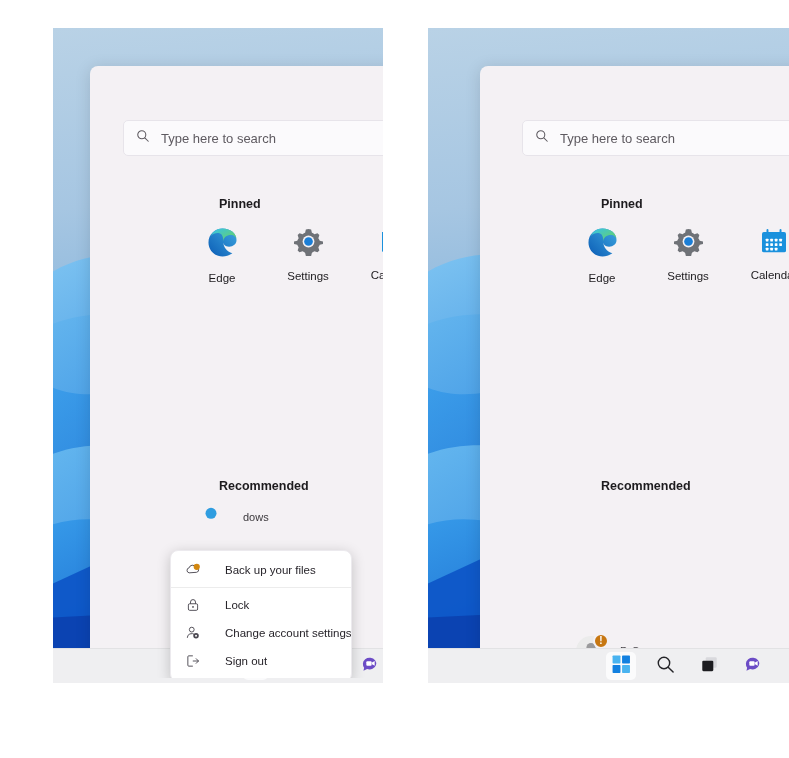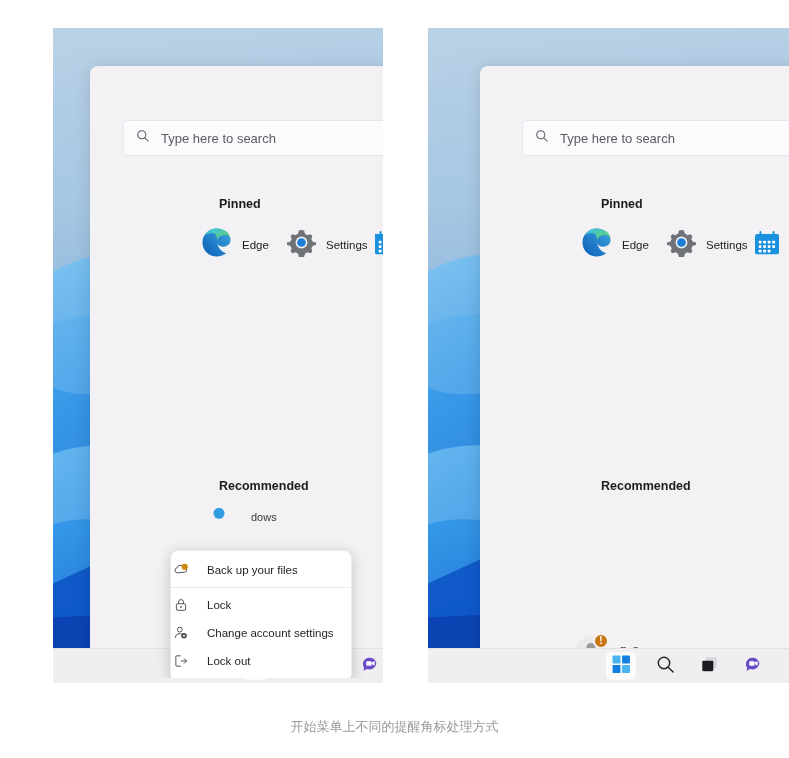--- a/index.html
+++ b/index.html
@@ -111,38 +111,38 @@
     position: absolute;
     top: 160px;
     display: flex;
     gap: 42px;
   }
   #startmenu-left  .app-grid { left: 110px; }
   #startmenu-right .app-grid { left: 100px; }
   .app-tile {
     width: 44px;
     display: flex;
-    flex-direction: row;
+    flex-direction: column;
     align-items: center;
     gap: 9px;
   }
   .app-label {
     font-size: 11.5px;
     color: #1d1b1e;
     white-space: nowrap;
   }
 
   
   .rec-item {
     position: absolute;
     display: flex;
     align-items: center;
     gap: 10px;
   }
-  #startmenu-left  .rec-item { left: 118px; top: 440px; gap: 21px; }
+  #startmenu-left  .rec-item { left: 110px; top: 440px; gap: 21px; }
   .rec-text {
     font-size: 11px;
     color: #3b383c;
     white-space: nowrap;
   }
 
   
   .account-row {
     position: absolute;
     bottom: 12px;
@@ -196,23 +196,23 @@
     box-shadow: 0 3px 14px rgba(0,0,0,0.20);
     border: 1px solid #eceaee;
     overflow: hidden;
     z-index: 20;
   }
   #flyout-left  { left: 80px;  top: 484px; width: 182px; }
 
   .menu-item {
     display: flex;
     align-items: center;
-    gap: 18px;
+    gap: 24px;
     height: 28px;
-    padding-left: 2px;
+    padding-left: 14px;
     cursor: default;
   }
   .menu-item-label {
     font-size: 11.5px;
     color: #27242a;
     white-space: nowrap;
   }
   .menu-sep {
     height: 1px;
     background: #ececec;
@@ -395,21 +395,21 @@
             <span class="menu-item-label">Change account settings</span>
           </div>
           <div class="menu-item" style="margin-bottom:6px;">
             <span class="menu-icon">
               <svg width="16" height="16" viewBox="0 0 18 18">
                 <path d="M8.4,3.2 H4.2 a1,1 0 0 0 -1,1 V13.8 a1,1 0 0 0 1,1 H8.4" fill="none" stroke="#4a4750" stroke-width="1.05" stroke-linecap="round"></path>
                 <line x1="9.2" y1="9" x2="15" y2="9" stroke="#4a4750" stroke-width="1.05" stroke-linecap="round"></line>
                 <polyline points="12.6,6.4 15.2,9 12.6,11.6" fill="none" stroke="#4a4750" stroke-width="1.05" stroke-linecap="round" stroke-linejoin="round"></polyline>
               </svg>
             </span>
-            <span class="menu-item-label">Lock out</span>
+            <span class="menu-item-label">Sign out</span>
           </div>
         </div>
       </div>
     </div>
 
     <div class="taskbar">
       <div class="tb-btn active">
         <span>
           <svg width="19" height="19" viewBox="0 0 20 20">
             <rect x="0.6" y="0.6" width="8.3" height="8.3" rx="0.8" fill="#49b3f0"></rect>
@@ -593,15 +593,14 @@
           <svg width="19" height="19" viewBox="0 0 20 20">
             <path d="M2,9 a7,6.2 0 1 1 4.4,5.8 L2.6,16.6 L3.3,13.3 A6.2,6.2 0 0 1 2,9 Z" fill="#6c4cc6"></path>
             <rect x="5.6" y="6.6" width="5.6" height="4.6" rx="1" fill="#ffffff"></rect>
             <path d="M11.6,8 L14.4,6.4 V11.4 L11.6,9.8 Z" fill="#ffffff"></path>
           </svg>
         </span>
       </div>
     </div>
   </div>
 
-  <div class="caption">开始菜单上不同的提醒角标处理方式</div>
 
 </div>
 
 </body></html>

